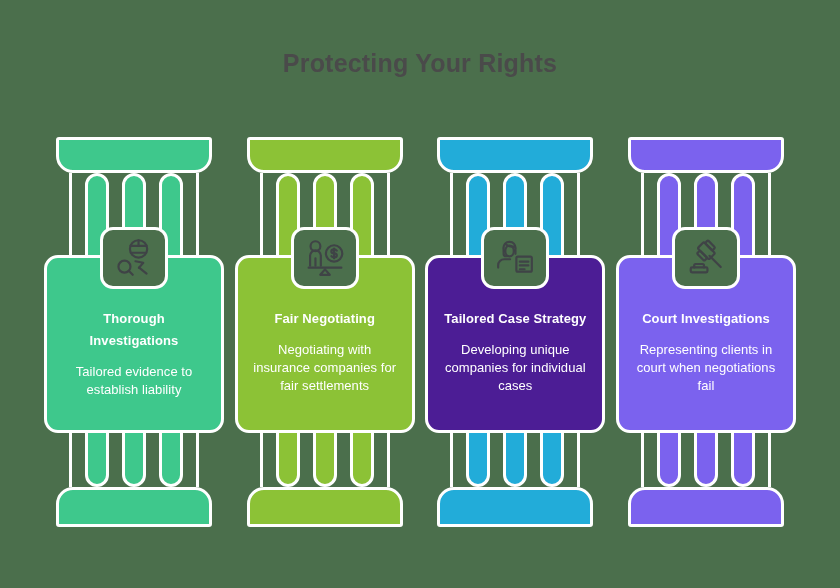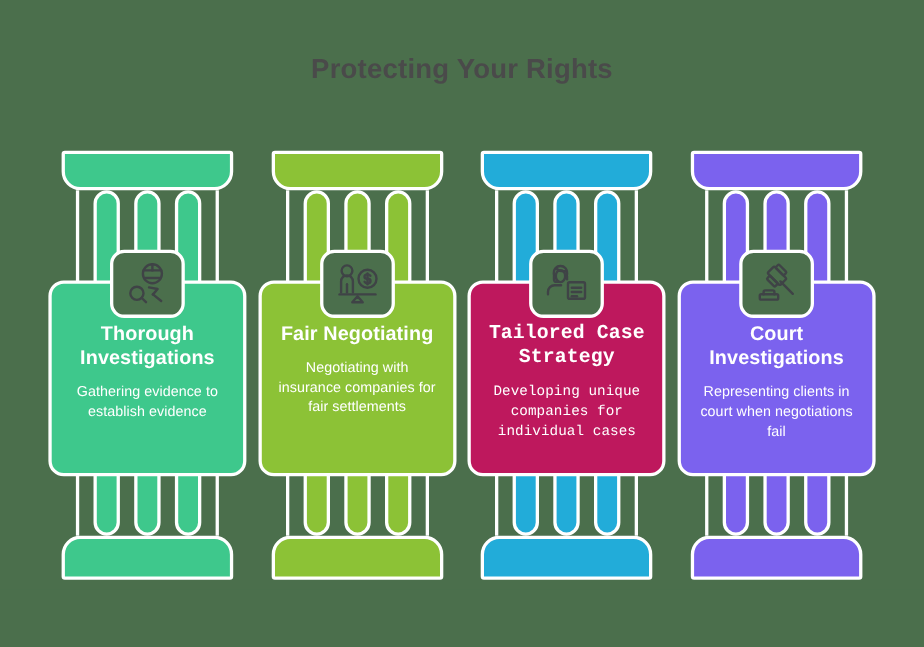--- a/index.html
+++ b/index.html
@@ -123,24 +123,24 @@
     height: 178px;
     box-sizing: border-box;
     border: 3px solid #ffffff;
     border-radius: 14px;
     padding: 34px 12px 12px 12px;
     text-align: center;
     color: #ffffff;
   }
 
   .card-title {
-    font-size: 18px;
+    font-size: 13px;
     font-weight: bold;
     line-height: 22px;
-    margin: 0 0 11px 0;
+    margin: 16px 0 11px 0;
     letter-spacing: 0.1px;
   }
 
   .card-desc {
     font-size: 13px;
     font-weight: normal;
     line-height: 18px;
     margin: 0;
     letter-spacing: 0.05px;
   }
@@ -185,21 +185,21 @@
       <div class="rail right"></div>
       <div class="shafts">
         <div class="shaft" style="background: rgb(62, 200, 140);"></div>
         <div class="shaft" style="background: rgb(62, 200, 140);"></div>
         <div class="shaft" style="background: rgb(62, 200, 140);"></div>
       </div>
       <div class="base" style="background: rgb(62, 200, 140);"></div>
 
       <div class="card" style="background: rgb(62, 200, 140);">
         <p class="card-title">Thorough Investigations</p>
-        <p class="card-desc">Gathering evidence to establish evidence</p>
+        <p class="card-desc">Tailored evidence to establish liability</p>
       </div>
 
       <div class="icon-badge" style="background: rgb(75, 111, 76);">
         <svg viewBox="0 0 48 44" fill="none" stroke="#3f4346" stroke-width="2.4" stroke-linecap="round" stroke-linejoin="round">
           <circle cx="29" cy="12" r="9.5"></circle>
           <path d="M20.2 8.6h17.6"></path>
           <path d="M29 2.5v6.1"></path>
           <path d="M21.3 16.2h15.4"></path>
           <circle cx="13.5" cy="31.5" r="6.6"></circle>
           <path d="M18.4 36.2l4.2 4.2"></path>
@@ -243,21 +243,21 @@
       <div class="capital" style="background: rgb(34, 172, 217);"></div>
       <div class="rail left"></div>
       <div class="rail right"></div>
       <div class="shafts">
         <div class="shaft" style="background: rgb(34, 172, 217);"></div>
         <div class="shaft" style="background: rgb(34, 172, 217);"></div>
         <div class="shaft" style="background: rgb(34, 172, 217);"></div>
       </div>
       <div class="base" style="background: rgb(34, 172, 217);"></div>
 
-      <div class="card" style="background: #be185d; font-family: Liberation Mono, monospace;">
+      <div class="card" style="background: #4c1d95;">
         <p class="card-title">Tailored Case Strategy</p>
         <p class="card-desc">Developing unique companies for individual cases</p>
       </div>
 
       <div class="icon-badge" style="background: rgb(75, 111, 76);">
         <svg viewBox="0 0 48 44" fill="none" stroke="#3f4346" stroke-width="2.4" stroke-linecap="round" stroke-linejoin="round">
           <path d="M11.8 14.3c-.8-2.6-.4-6.1 1.3-8.1 2.3-2.7 7.4-2.7 9.7 0 1.7 2 2.1 5.5 1.3 8.1"></path>
           <path d="M14.2 7.2c2.2 1.9 5.6 2.6 9.1 2.2"></path>
           <ellipse cx="18" cy="14.3" rx="4.7" ry="6"></ellipse>
           <path d="M11.5 14.3v3.1c0 1.5 1.2 2.7 2.7 2.7h1.1"></path>

